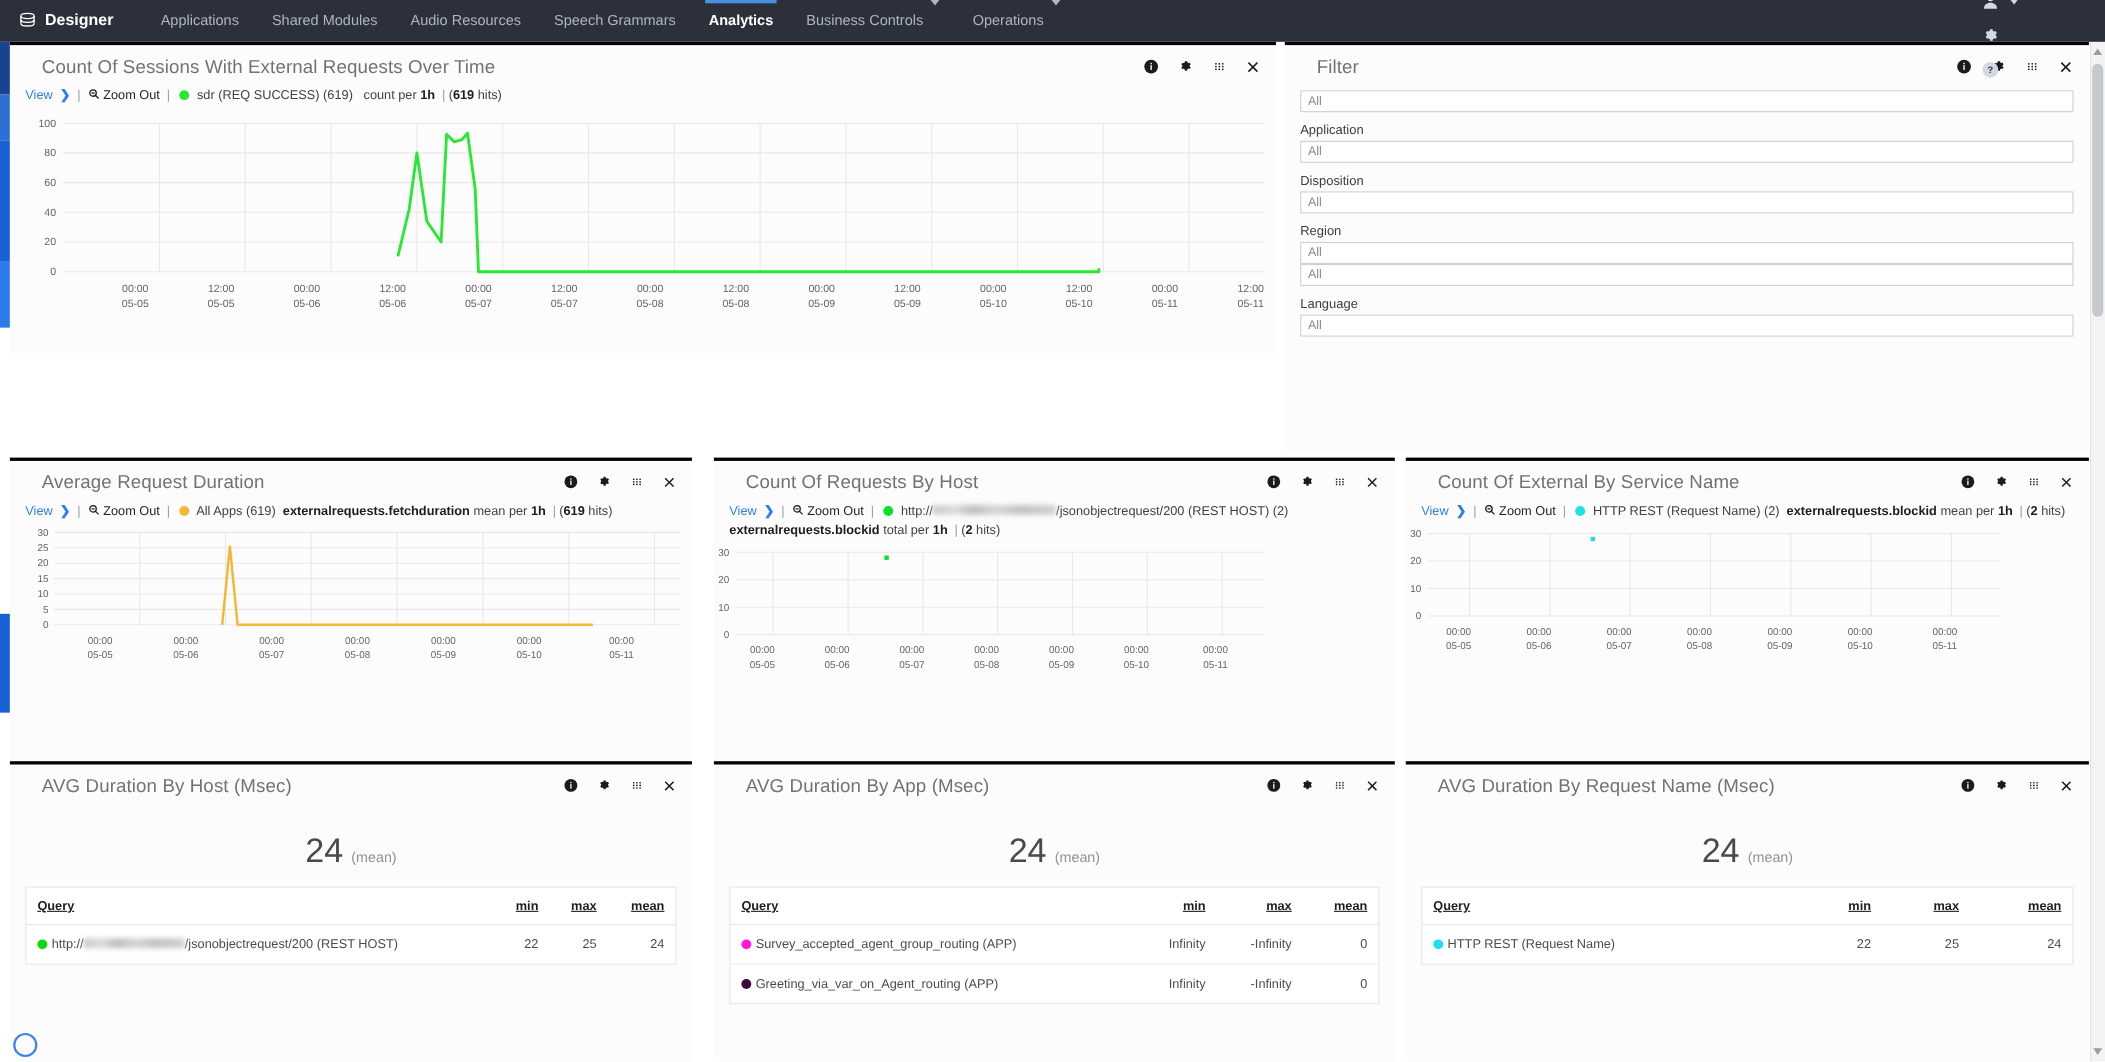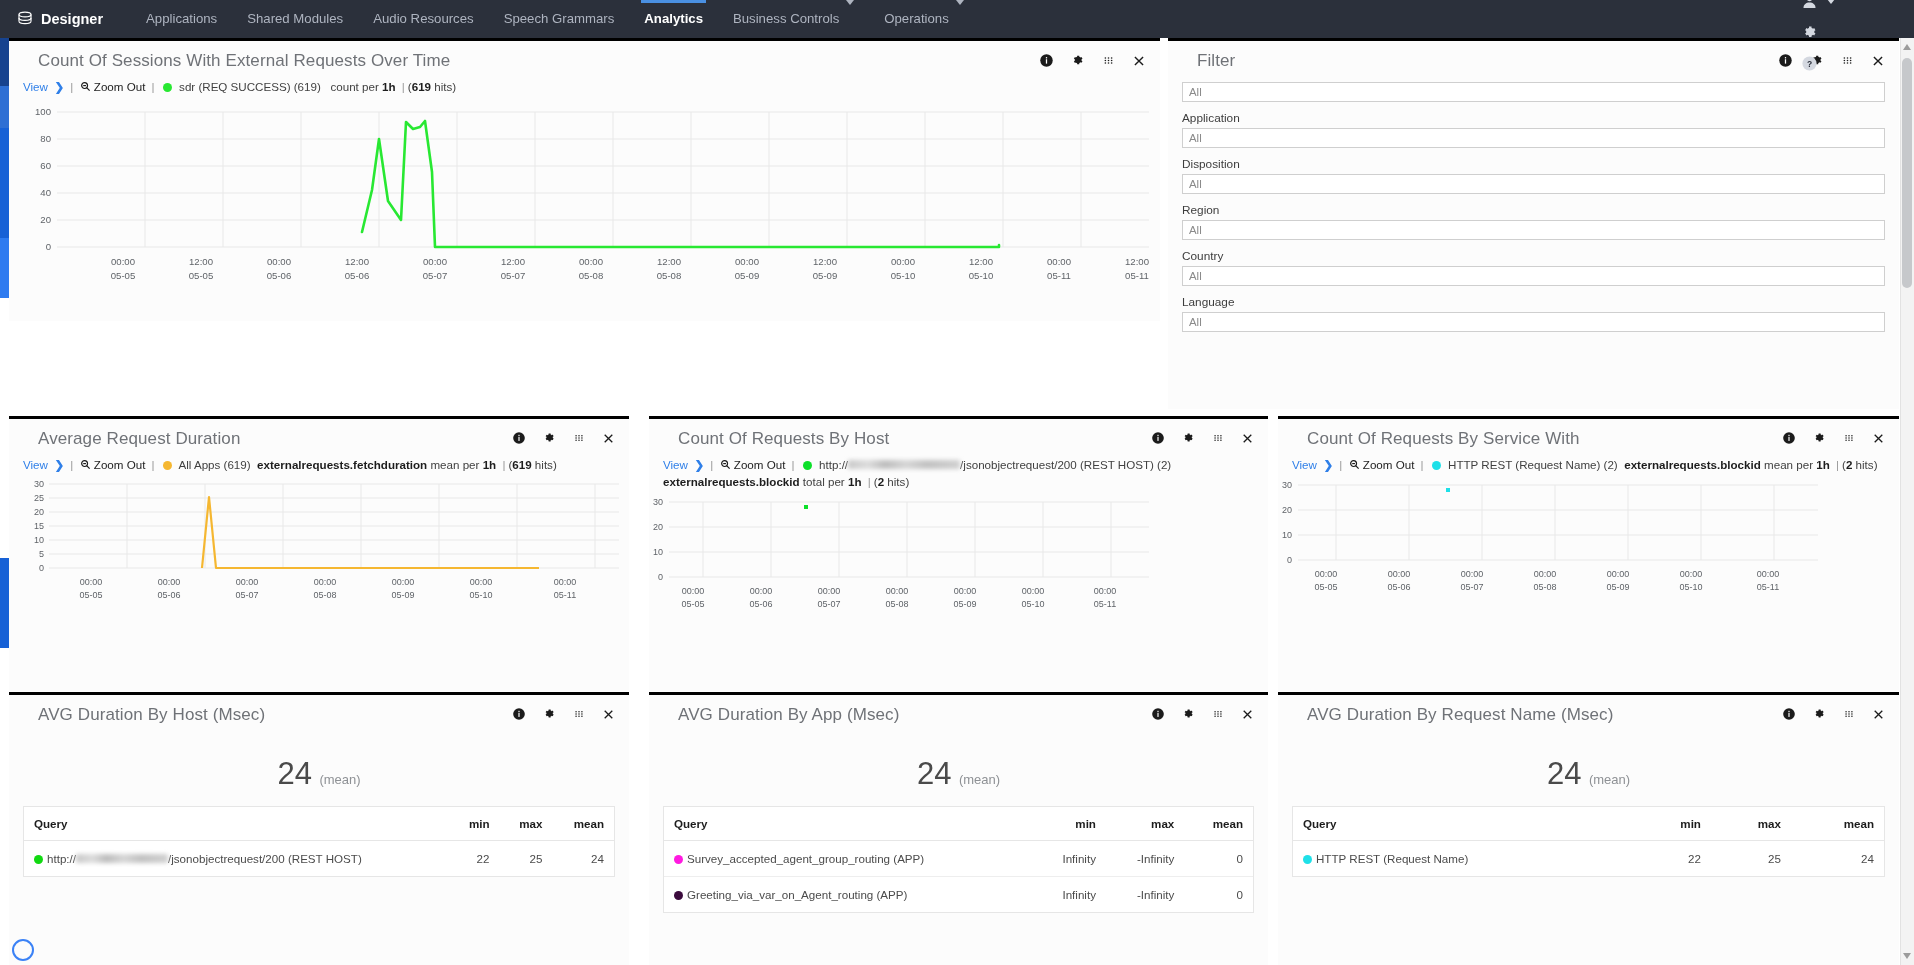--- a/index.html
+++ b/index.html
@@ -163,20 +163,21 @@
   table.dt {
     width: 100%; border-collapse: collapse;
     font-size: 11.6px; color: #333;
   }
   table.dt th {
     font-weight: bold; color: #1d1d1d;
     text-align: right; padding: 10px 10px;
     border-bottom: 1px solid #e6e6e6;
     font-size: 11.6px;
     white-space: nowrap;
+    text-decoration: underline;
   }
   table.dt th.q { text-align: left; }
   table.dt td {
     padding: 11px 10px; text-align: right;
     border-bottom: 1px solid #eeeeee;
     color: #4b4b4b; white-space: nowrap;
   }
   table.dt td.q { text-align: left; color: #4b4b4b; }
   table.dt tr:last-child td { border-bottom: none; }
 
@@ -439,21 +440,20 @@
     </div>
 
     <div class="filter-body">
       <input class="filter-input" readonly="" value="All" style="">
       <div class="filter-label">Application</div>
       <input class="filter-input" readonly="" value="All" style="">
       <div class="filter-label">Disposition</div>
       <input class="filter-input" readonly="" value="All" style="">
       <div class="filter-label">Region</div>
       <input class="filter-input" readonly="" value="All" style="">
-      <div class="filter-label">Country</div>
       <input class="filter-input" readonly="" value="All" style="">
       <div class="filter-label">Language</div>
       <input class="filter-input" readonly="" value="All" style="">
     </div>
   </div>
 
   <div class="panel" style="left:9px; top:378px; width:620px; height:275px;">
     <div class="panel-head">
       <div class="panel-title">Average Request Duration</div>
       <div class="panel-tools">
@@ -649,21 +649,21 @@
             <text class="axis-txt-sm" x="384" y="117" text-anchor="middle">05-10</text>
           <text class="axis-txt-sm" x="456" y="104" text-anchor="middle">00:00</text>
             <text class="axis-txt-sm" x="456" y="117" text-anchor="middle">05-11</text>
         </g>
       </svg>
     </div>
   </div>
 
   <div class="panel" style="left:1278px; top:378px; width:621px; height:275px;">
     <div class="panel-head">
-      <div class="panel-title">Count Of Requests By Service With</div>
+      <div class="panel-title">Count Of External By Service Name</div>
       <div class="panel-tools">
         <span class="tool">
             <svg width="14" height="14" viewBox="0 0 24 24" fill="#1b1b1b">
               <circle cx="12" cy="12" r="10"></circle>
               <rect x="11" y="10" width="2" height="7" fill="#fff"></rect>
               <rect x="11" y="6.5" width="2" height="2.2" fill="#fff"></rect>
             </svg>
           </span>
         <span class="tool">
             <svg width="14" height="14" viewBox="0 0 24 24" fill="#1b1b1b">

